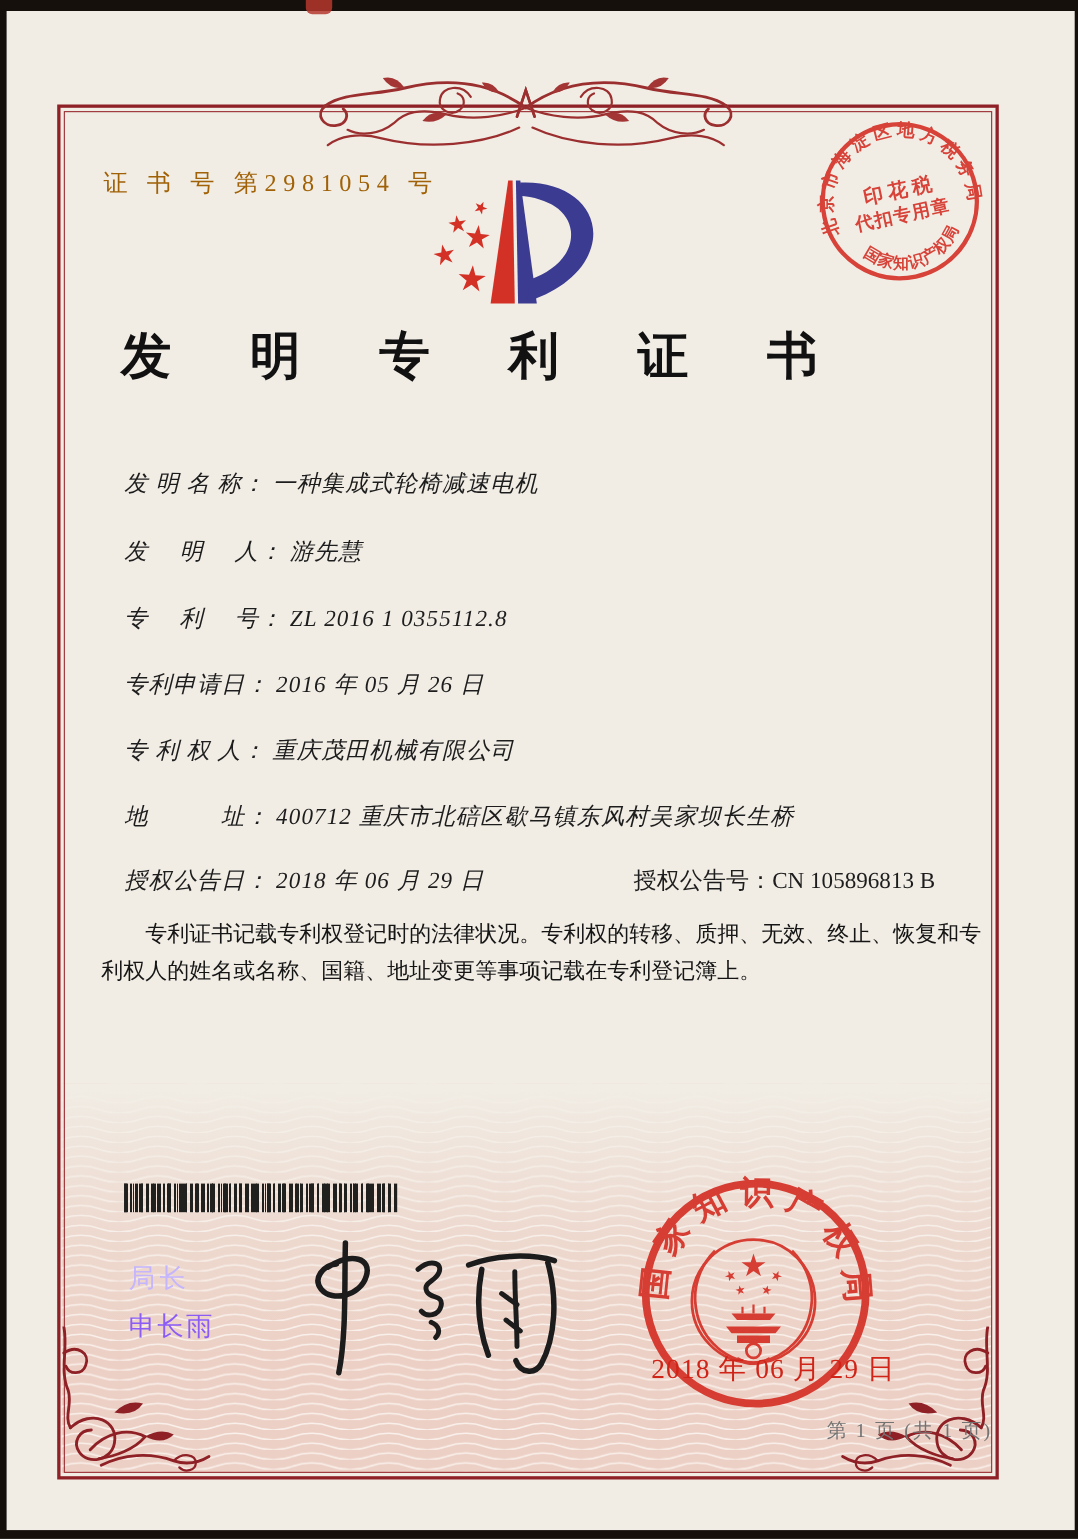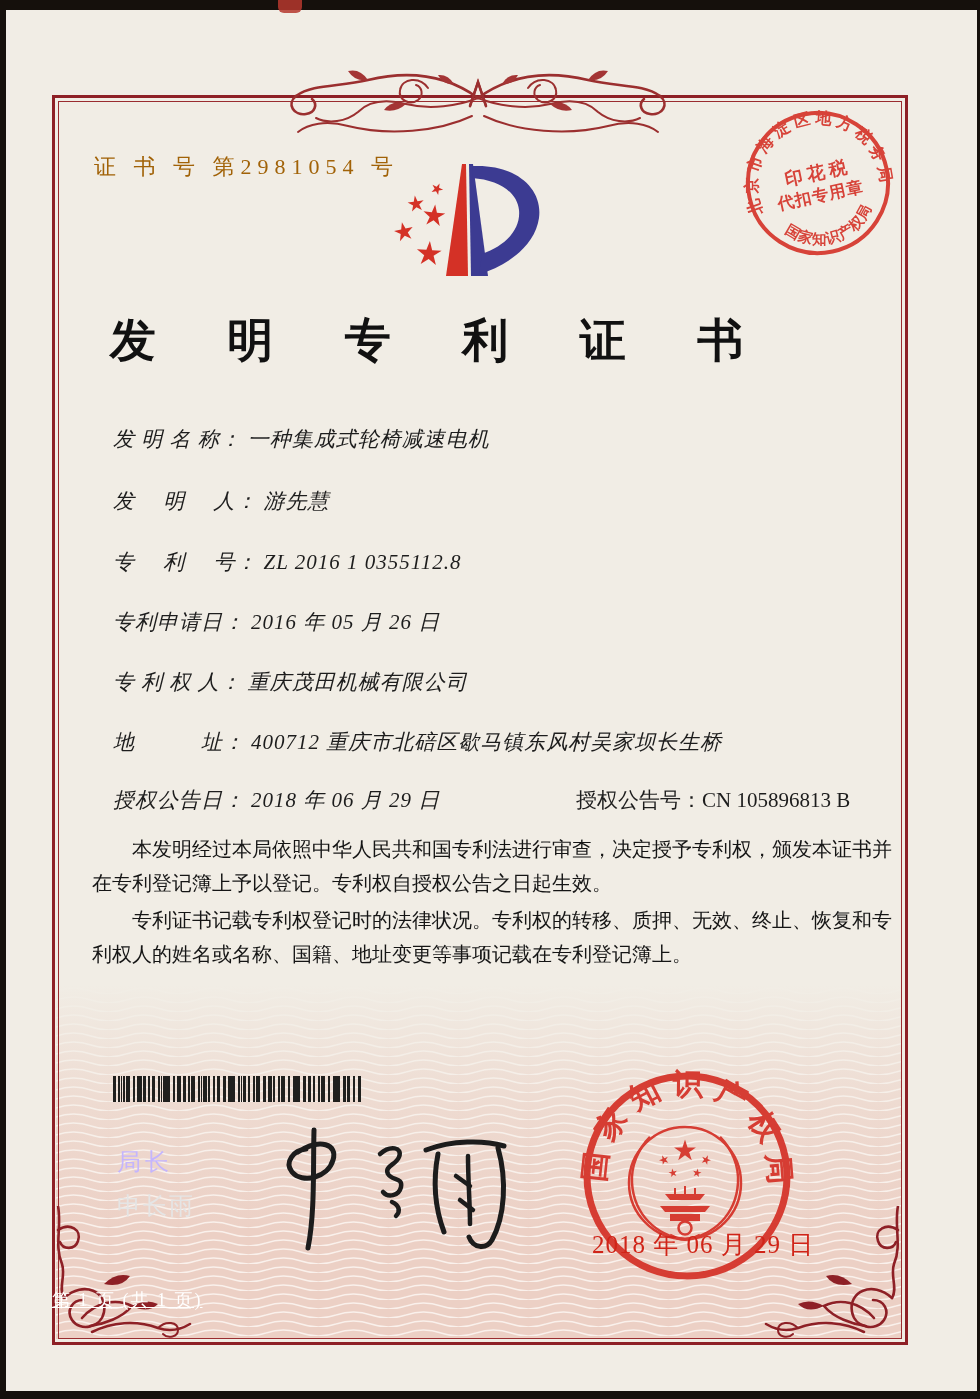--- a/index.html
+++ b/index.html
@@ -16,21 +16,21 @@
     border:3px solid #8e2026;pointer-events:none;
   }
   .frame::after{
     content:"";position:absolute;inset:3px;border:1.5px solid #9a2c30;
   }
   .cert-no{
     position:absolute;left:94px;top:152px;font-size:22px;color:#a16207;
     letter-spacing:6px;
   }
   .title{
-    position:absolute;left:52px;top:310px;width:749px;text-align:center;
+    position:absolute;left:52px;top:293px;width:749px;text-align:center;
     font-size:46px;font-weight:bold;color:#111;letter-spacing:30px;text-indent:30px;
   }
   .field{
     position:absolute;left:113px;font-size:21px;color:#1d1d1d;white-space:nowrap;font-style:italic;
   }
   .field .lab{letter-spacing:1px;}
   .field .val{margin-left:6px;letter-spacing:1px;}
   .field2{position:absolute;left:560px;font-size:21px;color:#1d1d1d;white-space:nowrap;margin-left:16px;}
   .paras{
     position:absolute;left:92px;top:832px;width:800px;font-size:20px;color:#151515;
@@ -38,28 +38,28 @@
   }
   .paras p{margin:0 0 3px 0;text-indent:2em;}
   .barcode{
     position:absolute;left:113px;top:1076px;width:248px;height:26px;
     background-image:
       repeating-linear-gradient(90deg,#20201e 0 2px,rgba(0,0,0,0) 2px 5px),
       repeating-linear-gradient(90deg,#20201e 0 1px,rgba(0,0,0,0) 1px 8px),
       repeating-linear-gradient(90deg,#20201e 0 3px,rgba(0,0,0,0) 3px 13px);
   }
   .director-role{position:absolute;left:117px;top:1146px;font-size:24px;color:#c4b5fd;letter-spacing:4px;}
-  .director-name{position:absolute;left:117px;top:1190px;font-size:24px;color:#e5e5e5;letter-spacing:2px;}
+  .director-name{position:absolute;left:117px;top:1190px;font-size:24px;color:#8b5cf6;letter-spacing:2px;}
   .seal-date{
     position:absolute;left:592px;top:1228px;font-size:25px;color:#d02418;
     letter-spacing:1px;white-space:nowrap;
   }
   .footer{
-    position:absolute;left:52px;top:1288px;width:850px;text-align:left;
-    font-size:18px;color:#ffffff;letter-spacing:2px;text-decoration:underline;
+    position:absolute;left:52px;top:1288px;width:850px;text-align:right;
+    font-size:18px;color:#737373;letter-spacing:2px;
   }
   .tax-stamp{transform:rotate(-12deg);opacity:.92;}
   .grand-seal{opacity:.95;}
   .scan-mark{position:absolute;left:278px;top:0;width:24px;height:13px;background:#b5372e;border-radius:0 0 6px 6px;opacity:.85;}
 </style>
 </head>
 <body>
 
 <div class="paper"></div>
 <div class="scan-mark"></div>
@@ -173,21 +173,20 @@
   <span class="lab">地　　　址：</span><span class="val">400712 重庆市北碚区歇马镇东风村吴家坝长生桥</span>
 </div>
 <div class="field" style="top:786px">
   <span class="lab">授权公告日：</span><span class="val">2018 年 06 月 29 日</span>
 </div>
 <div class="field2" style="top:786px">
   <span class="lab">授权公告号：</span><span class="val">CN 105896813 B</span>
 </div>
 
 <div class="paras">
-  <p>本发明经过本局依照中华人民共和国专利法进行审查，决定授予专利权，颁发本证书并在专利登记簿上予以登记。专利权自授权公告之日起生效。</p>
   <p>专利证书记载专利权登记时的法律状况。专利权的转移、质押、无效、终止、恢复和专利权人的姓名或名称、国籍、地址变更等事项记载在专利登记簿上。</p>
 </div>
 
 <div class="barcode"></div>
 
 <div class="director-role">局长</div>
 <div class="director-name">申长雨</div>
 
 <svg class="abs" style="left:258px;top:1118px;" width="270" height="145">
   <g fill="none" stroke="#1c1c1c" stroke-width="5" stroke-linecap="round" stroke-linejoin="round">

